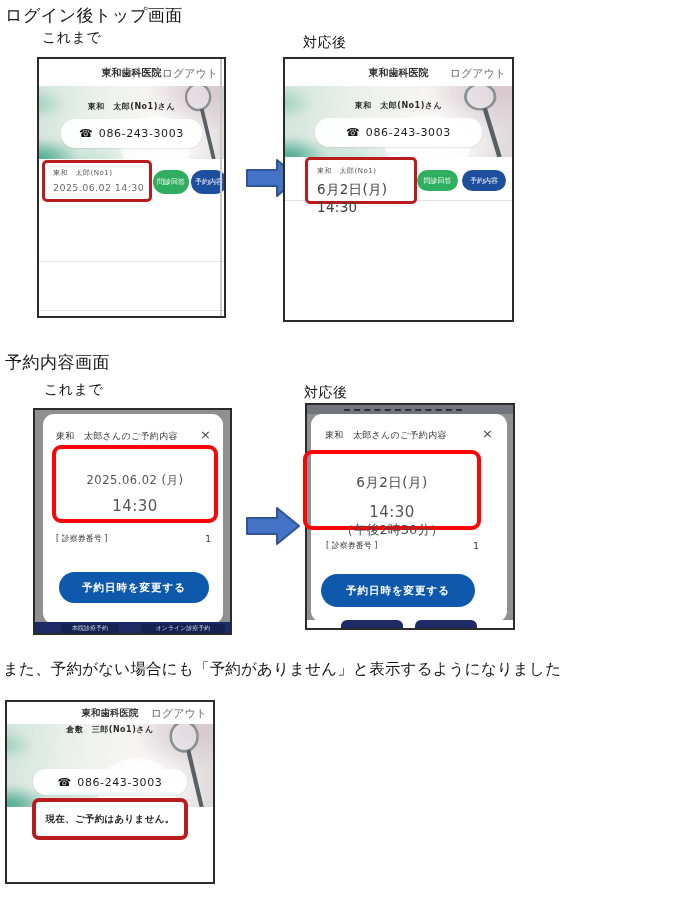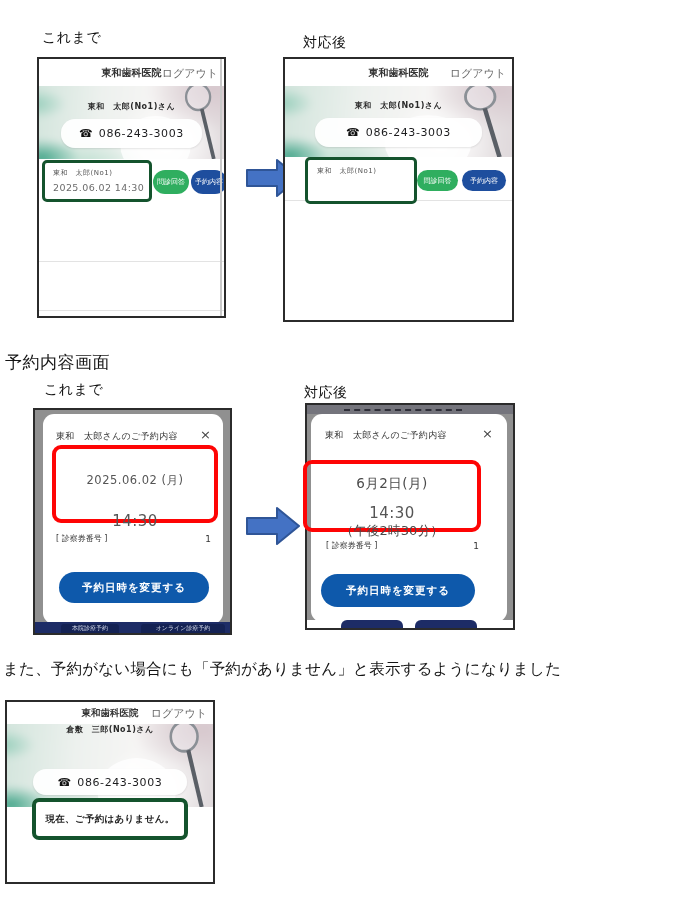--- a/index.html
+++ b/index.html
@@ -31,21 +31,21 @@
       linear-gradient(95deg,#cfe3da 0%,#edf1ee 35%,#f6f5f4 60%,#ddd6d9 100%);
   }
   .photo-art { position:absolute; inset:0; width:100%; height:100%; }
   .p-name { position:absolute; left:0; right:0; text-align:center; font-size:8px;
             color:#2b2b2b; z-index:2; font-weight:600; letter-spacing:.5px; }
   .tel-pill { position:absolute; background:rgba(255,255,255,.93); border-radius:14px;
               display:flex; align-items:center; justify-content:center; gap:6px; z-index:2;
               color:#1c1c1e; box-shadow:0 1px 2px rgba(0,0,0,.10); }
   .tel-icon { font-size:11px; color:#111; }
   .tel-num  { font-size:11px; letter-spacing:.6px; }
-  .redbox { position:absolute; border:3px solid #14532d; border-radius:5px;
+  .redbox { position:absolute; border:3px solid #b91c1c; border-radius:5px;
             background:#fff; z-index:3; }
   .rb-name { font-size:7px; color:#555; letter-spacing:.5px; }
   .rb-dt-sm { font-size:9.5px; color:#6b6b6b; letter-spacing:.4px; }
   .rb-dt-lg { font-size:13.5px; color:#3f3f3f; letter-spacing:.3px; }
   .pill { position:absolute; border-radius:12px; color:#fff; display:flex; align-items:center;
           justify-content:center; font-size:7px; z-index:2; letter-spacing:0; }
   .pill.green { background:#2fae5f; }
   .pill.blue  { background:#1e4e9e; }
   .divider { position:absolute; left:0; right:0; height:1px; background:#e3e3e3; }
   .scrollbar { position:absolute; top:0; bottom:0; right:2px; width:2px; background:#c9c9c9; z-index:4; }
@@ -76,20 +76,21 @@
   .topstrip .dash { position:absolute; left:18%; right:25%; top:4px; border-bottom:2px dashed #2e2e38; }
 
   .arrow { position:absolute; }
   .note { position:absolute; font-size:15.5px; color:#141414; letter-spacing:.2px; }
 </style>
 </head>
 <body>
 
 <div class="canvas">
 
+  <div class="h-main" style="left:5px; top:4px;">ログイン後トップ画面</div>
   <div class="h-sub" style="left:42px; top:29px;">これまで</div>
   <div class="h-sub" style="left:303px; top:34px;">対応後</div>
 
   <div class="phone" style="left:37px; top:57px; width:189px; height:261px;">
     <div class="p-header">
       <span class="p-title">東和歯科医院</span>
       <span class="p-logout">ログアウト</span>
     </div>
     <div class="photo" style="height:73px;">
       <div class="photo-bg"></div>
@@ -133,40 +134,41 @@
       </svg>
       <div class="p-name" style="top:14px;">東和　太郎(No1)さん</div>
       <div class="tel-pill" style="left:30px; right:30px; top:32px; height:29px;">
         <span class="tel-icon">☎</span>
         <span class="tel-num">086-243-3003</span>
       </div>
     </div>
     <div class="divider" style="top:141px;"></div>
     <div class="redbox" style="left:20px; top:98px; width:112px; height:47px; padding:6px 0 0 9px;">
       <div class="rb-name">東和　太郎(No1)</div>
+      <div class="rb-dt-lg" style="margin-top:5px;">6月2日(月) 14:30</div>
     </div>
     <div class="pill green" style="left:132px; top:111px; width:41px; height:21px;">問診回答</div>
     <div class="pill blue" style="left:177px; top:111px; width:44px; height:21px;">予約内容</div>
   </div>
 
   <div class="h-main" style="left:5px; top:351px;">予約内容画面</div>
   <div class="h-sub" style="left:44px; top:381px;">これまで</div>
   <div class="h-sub" style="left:304px; top:384px;">対応後</div>
 
   <div class="shot" style="left:33px; top:408px; width:199px; height:227px;">
     <div class="modal" style="left:8px; top:4px; width:180px; height:210px;">
       <span class="m-title" style="left:13px; top:16px;">東和　太郎さんのご予約内容</span>
       <span class="m-close" style="right:12px; top:14px;">×</span>
       <div class="m-row" style="left:13px; right:12px; top:119px;">
         <span class="m-row-label">[ 診察券番号 ]</span>
         <span class="m-row-val">1</span>
       </div>
       <div class="m-btn" style="left:16px; right:14px; top:158px; height:31px;">予約日時を変更する</div>
     </div>
-    <div class="m-redbox" style="left:17px; top:35px; width:166px; height:78px; padding-top:24px; gap:24px;">
+    <div class="m-redbox" style="left:17px; top:35px; width:166px; height:78px; padding-top:24px; gap:9px;">
       <div class="m-date-sm">2025.06.02 (月)</div>
       <div class="m-time-lg">14:30</div>
     </div>
     <div class="navybar" style="height:11px;">
       <div class="navytab" style="left:26px; width:58px; top:2px; bottom:0;">本院診療予約</div>
       <div class="navytab" style="left:106px; width:84px; top:2px; bottom:0;">オンライン診療予約</div>
     </div>
   </div>
 
   <svg class="arrow" style="left:245px; top:505px;" width="56" height="42" viewBox="0 0 56 42">
@@ -179,21 +181,21 @@
     </div>
     <div class="modal" style="left:4px; top:9px; width:196px; height:208px;">
       <span class="m-title" style="left:14px; top:15px;">東和　太郎さんのご予約内容</span>
       <span class="m-close" style="right:14px; top:13px;">×</span>
       <div class="m-row" style="left:15px; right:28px; top:126px;">
         <span class="m-row-label">[ 診察券番号 ]</span>
         <span class="m-row-val">1</span>
       </div>
       <div class="m-btn" style="left:10px; width:154px; top:160px; height:33px;">予約日時を変更する</div>
     </div>
-    <div class="m-redbox" style="left:-4px; top:55px; width:178px; height:72px; padding-top:11px;">
+    <div class="m-redbox" style="left:-4px; top:45px; width:178px; height:80px; padding-top:20px;">
       <div class="m-date-lg">6月2日(月)</div>
       <div class="m-time-lg" style="margin-top:13px; line-height:1.05;">14:30</div>
       <div class="m-kanji">（午後2時30分）</div>
     </div>
     <div class="peekstrip" style="height:8px;">
       <div class="peek" style="left:34px; width:62px;"></div>
       <div class="peek" style="left:108px; width:62px;"></div>
     </div>
   </div>
 

